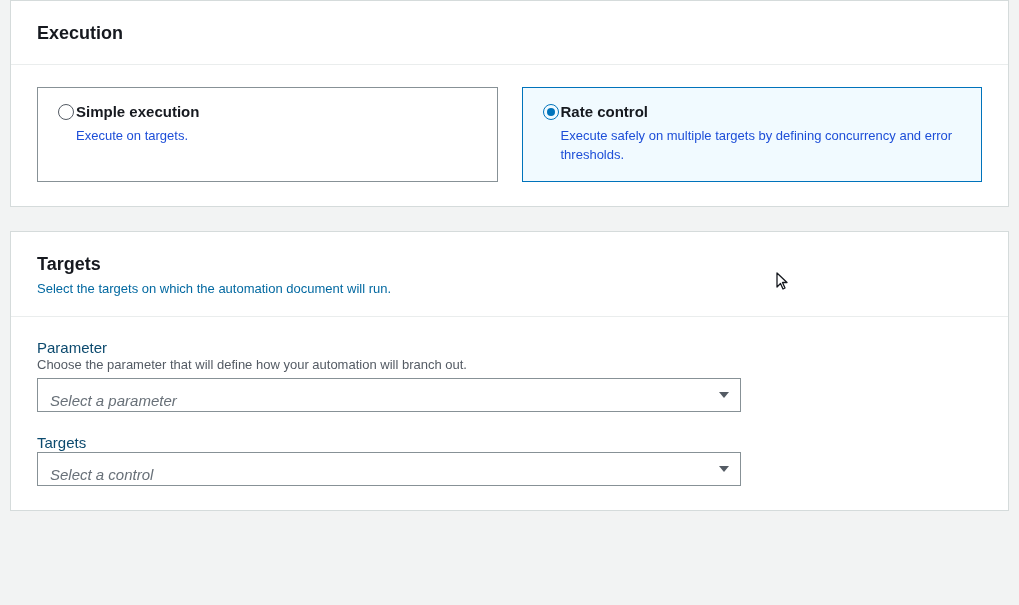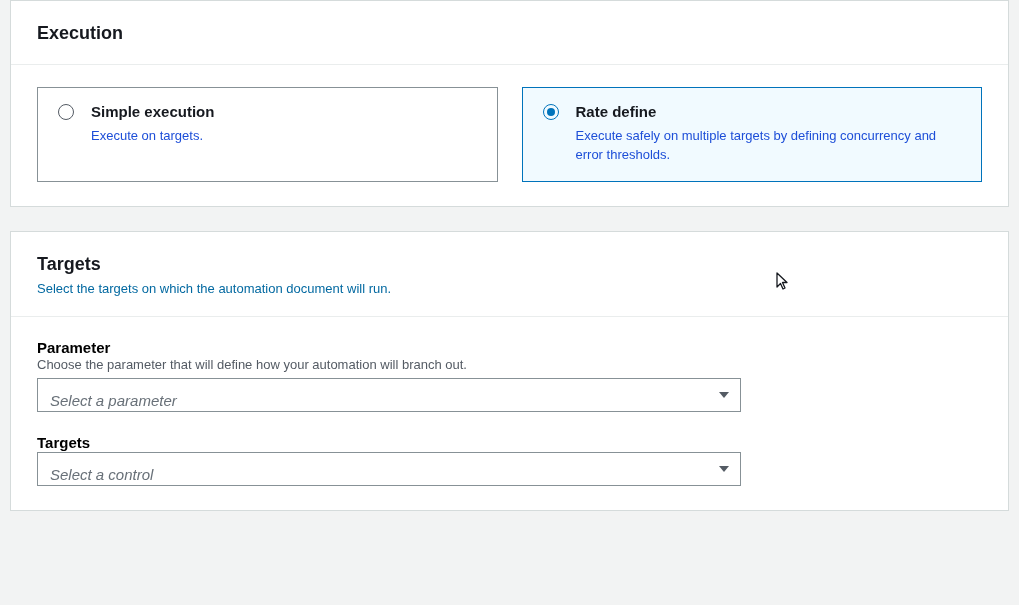--- a/index.html
+++ b/index.html
@@ -45,21 +45,21 @@
     .radio-group {
       display: flex;
       gap: 24px;
     }
     .radio-card {
       flex: 1;
       border: 1px solid #879196;
       padding: 14px 20px 16px 20px;
       display: flex;
       align-items: flex-start;
-      gap: 17px;
+      gap: 2px;
       cursor: pointer;
       background: #ffffff;
     }
     .radio-card.selected {
       border: 1px solid #0073bb;
       background: #f1faff;
     }
     .radio-indicator {
       width: 16px;
       height: 16px;
@@ -99,22 +99,22 @@
       line-height: 1.5;
     }
     .form-field {
       margin-bottom: 22px;
     }
     .form-field:last-child {
       margin-bottom: 0;
     }
     .field-label {
       font-size: 15px;
-      font-weight: 700;
-      color: #000000;
+      font-weight: 400;
+      color: #0c4a6e;
       margin-bottom: 1px;
     }
     .field-help {
       font-size: 13px;
       color: #545b64;
       margin-bottom: 6px;
     }
     .select-wrapper {
       position: relative;
       width: 704px;
@@ -166,21 +166,21 @@
           <div class="radio-indicator"></div>
           <div class="radio-content">
             <div class="radio-title">Simple execution</div>
             <div class="radio-desc">Execute on targets.</div>
           </div>
         </div>
 
         <div class="radio-card selected">
           <div class="radio-indicator"></div>
           <div class="radio-content">
-            <div class="radio-title">Rate define</div>
+            <div class="radio-title">Rate control</div>
             <div class="radio-desc">Execute safely on multiple targets by defining concurrency and error thresholds.</div>
           </div>
         </div>
 
       </div>
     </div>
   </div>
 
   <div class="panel">
     <div class="panel-header">

